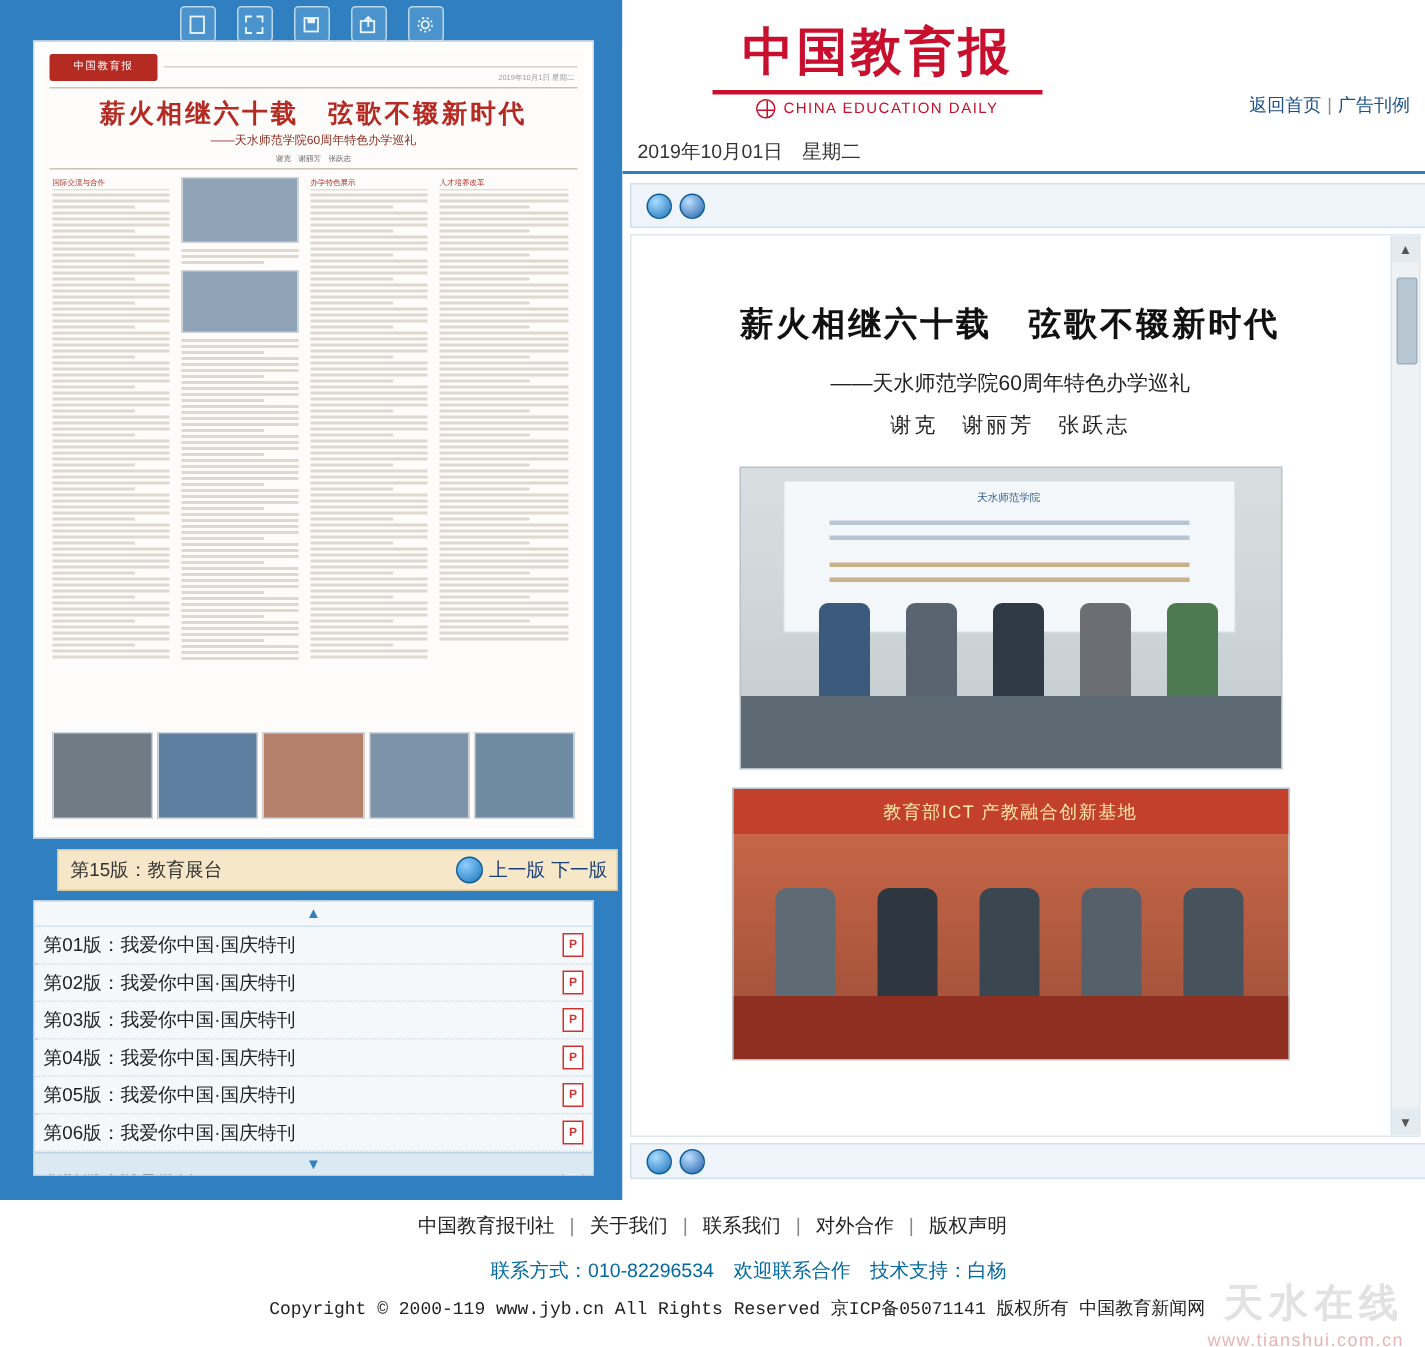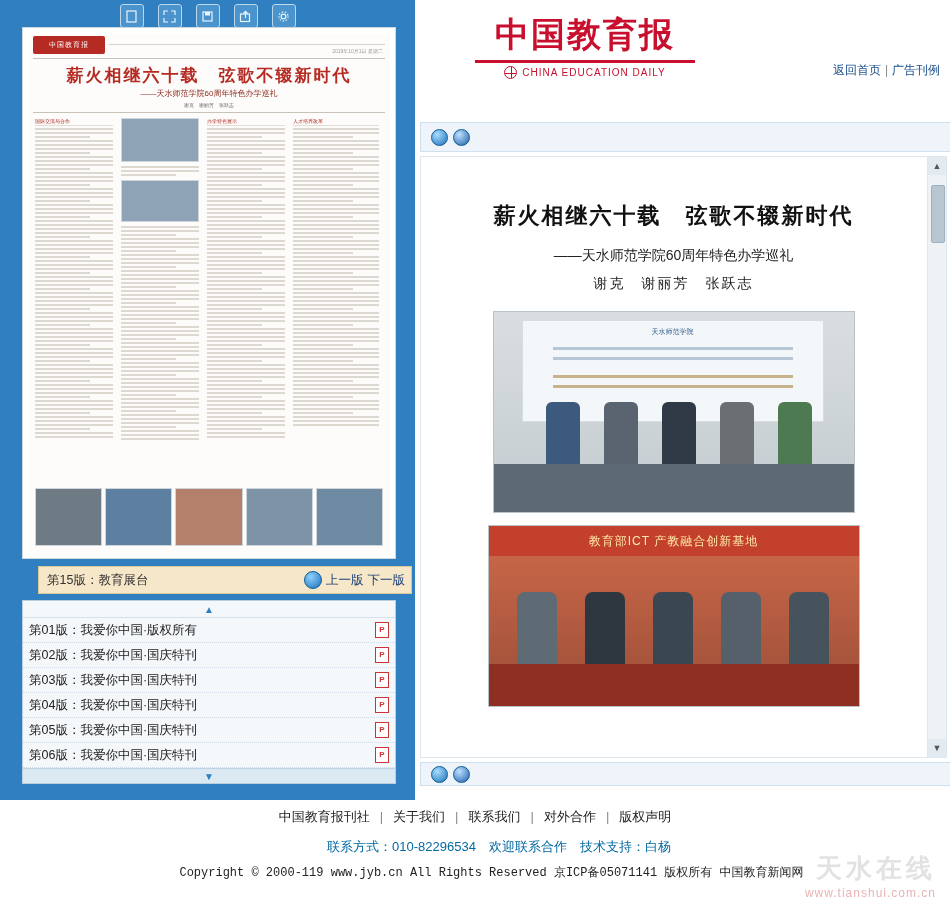--- a/index.html
+++ b/index.html
@@ -624,21 +624,21 @@
       <div class="nav-globe"></div>
       <span class="nav-link">上一版</span>
       <span class="nav-link">下一版</span>
     </div>
   </div>
 
   <div id="page-list">
     <div id="list-up">▲</div>
 
     <div class="list-row">
-      <span class="lbl">第01版：我爱你中国·版权所有</span>
+      <span class="lbl">第01版：我爱你中国·国庆特刊</span>
       <span class="pdf-ico"></span>
     </div>
     <div class="list-row">
       <span class="lbl">第02版：我爱你中国·国庆特刊</span>
       <span class="pdf-ico"></span>
     </div>
     <div class="list-row">
       <span class="lbl">第03版：我爱你中国·国庆特刊</span>
       <span class="pdf-ico"></span>
     </div>
@@ -672,20 +672,23 @@
       <div class="en">
         <span class="globe-red"></span>
         <span>CHINA EDUCATION DAILY</span>
       </div>
     </div>
     <div id="top-links">
       <a>返回首页</a><span class="sep">|</span><a>广告刊例</a>
     </div>
   </div>
 
+  <div id="date-bar">
+    <span id="date-text">2019年10月01日　星期二</span>
+  </div>
 
   <div id="article-head">
     <span class="mini-icon"></span>
     <span class="mini-icon b"></span>
   </div>
 
   <div id="article-body">
     <div id="article-scroll">
       <h1 id="art-title">薪火相继六十载　弦歌不辍新时代</h1>
       <div id="art-sub">——天水师范学院60周年特色办学巡礼</div>

